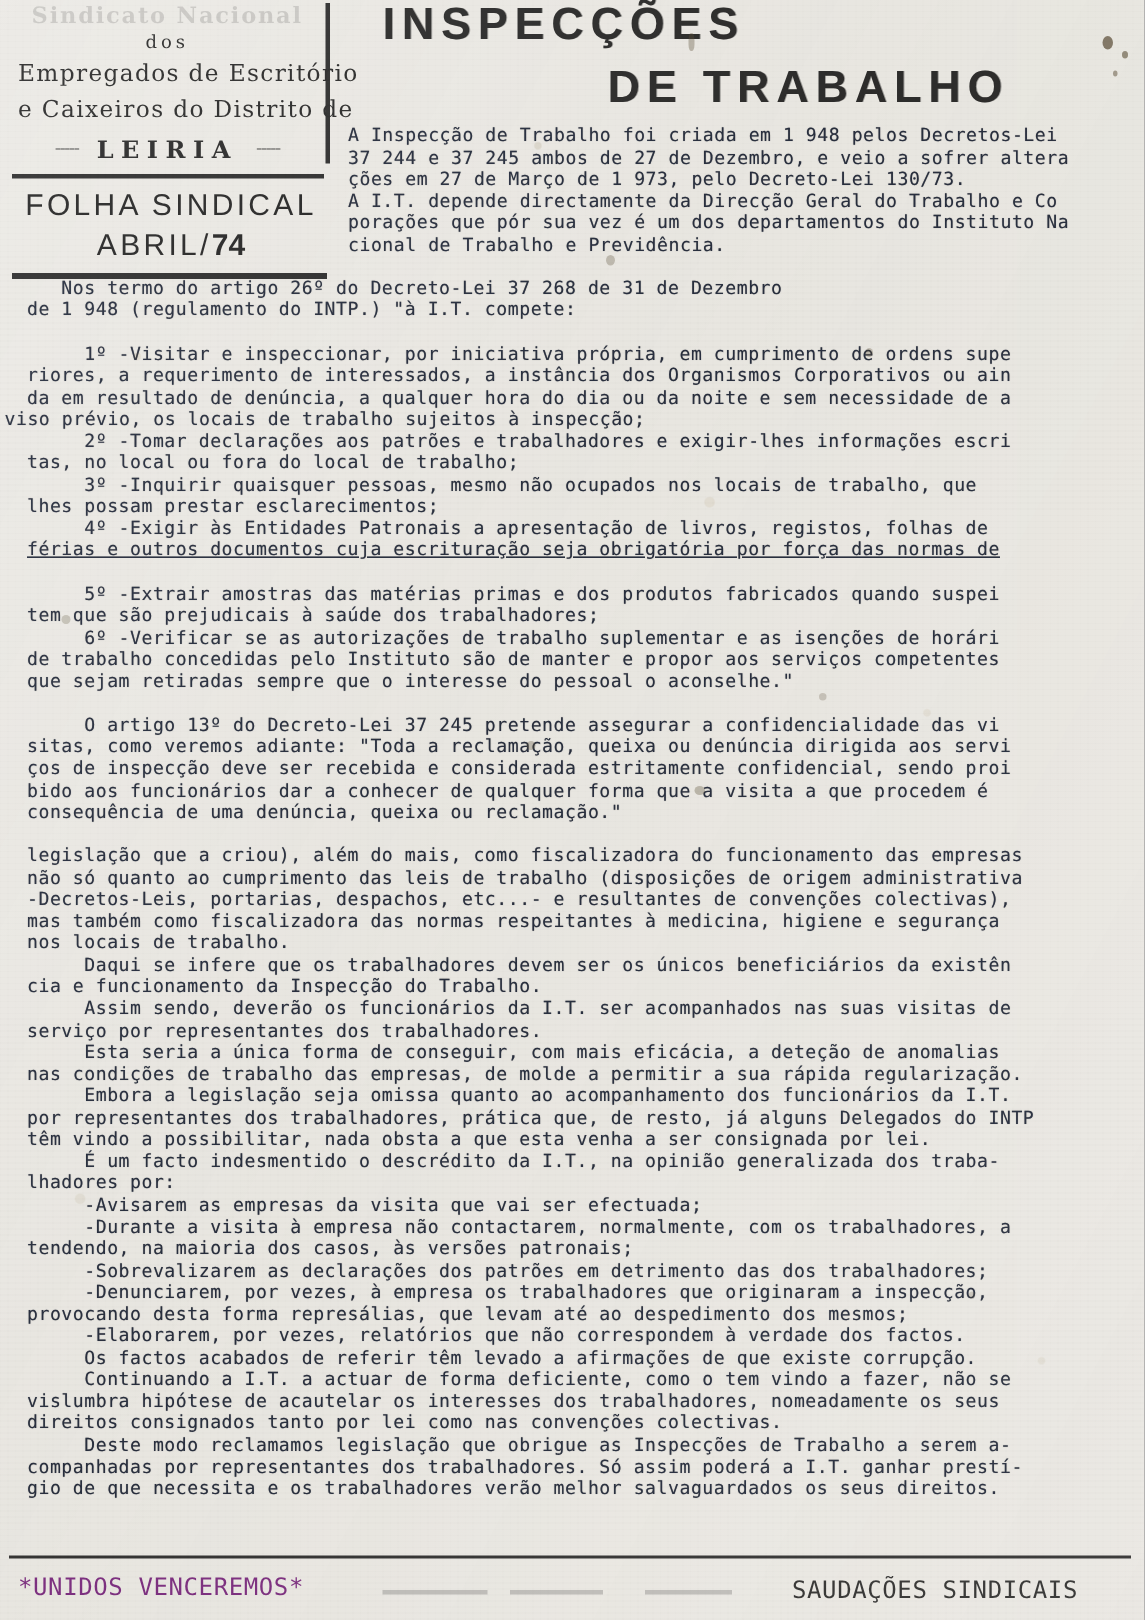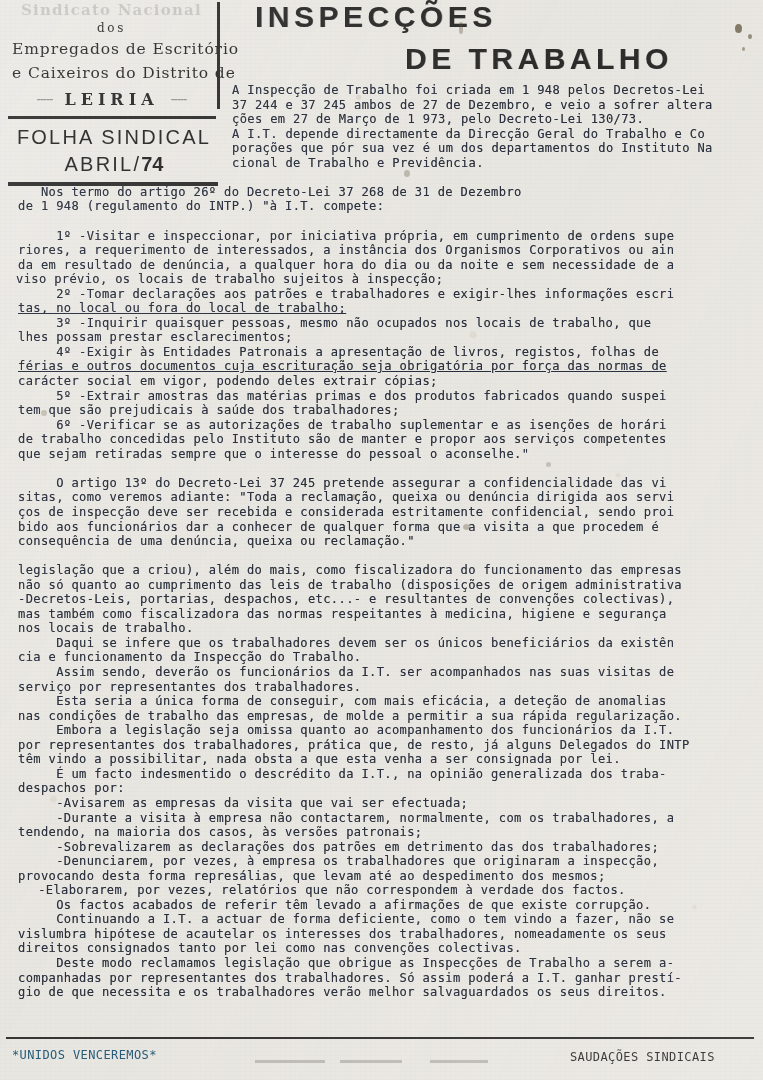--- a/index.html
+++ b/index.html
@@ -186,37 +186,36 @@
     width: 748px;
     height: 2px;
     background: #1e1e1e;
     z-index: 22;
   }
   .foot-left {
     position: absolute;
     left: 12px;
     top: 1048px;
     font-family: "DejaVu Sans Mono", monospace;
-    font-size: 12px;
+    font-size: 16px;
     letter-spacing: .4px;
-    color: #0c4a6e;
+    color: #701a75;
     white-space: pre;
     z-index: 22;
   }
   .foot-right {
     position: absolute;
     left: 528px;
     top: 1050px;
     font-family: "DejaVu Sans Mono", monospace;
-    font-size: 12px;
+    font-size: 16px;
     letter-spacing: .4px;
     color: #1d1d1d;
     white-space: pre;
     z-index: 22;
-    margin-left: 42px;
   }
   .foot-smudge {
     position: absolute;
     top: 1060px;
     height: 3px;
     background: rgba(60,60,60,.28);
     z-index: 21;
   }
 </style>
 </head>
@@ -250,28 +249,27 @@
       <div class="tline" style="top: 98.55px; left: 232px;">37 244 e 37 245 ambos de 27 de Dezembro, e veio a sofrer altera</div>
       <div class="tline" style="top: 113.1px; left: 232px;">ções em 27 de Março de 1 973, pelo Decreto-Lei 130/73.</div>
       <div class="tline" style="top: 127.65px; left: 232px;">A I.T. depende directamente da Direcção Geral do Trabalho e Co</div>
       <div class="tline" style="top: 142.2px; left: 232px;">porações que pór sua vez é um dos departamentos do Instituto Na</div>
       <div class="tline" style="top: 156.75px; left: 232px;">cional de Trabalho e Previdência.</div>
       <div class="tline" style="top: 185.85px; left: 18px;">   Nos termo do artigo 26º do Decreto-Lei 37 268 de 31 de Dezembro</div>
       <div class="tline" style="top: 200.4px; left: 18px;">de 1 948 (regulamento do INTP.) "à I.T. compete:</div>
       <div class="tline" style="top: 229.5px; left: 18px;">     1º -Visitar e inspeccionar, por iniciativa própria, em cumprimento de ordens supe</div>
       <div class="tline" style="top: 244.05px; left: 18px;">riores, a requerimento de interessados, a instância dos Organismos Corporativos ou ain</div>
       <div class="tline" style="top: 258.6px; left: 18px;">da em resultado de denúncia, a qualquer hora do dia ou da noite e sem necessidade de a</div>
-      <div class="tline" style="top: 273.15px; left: 16px;">viso prévio, os locais de trabalho sujeitos à inspecção;</div>
+      <div class="tline" style="top: 273.15px; left: 3px;">viso prévio, os locais de trabalho sujeitos à inspecção;</div>
       <div class="tline" style="top: 287.7px; left: 18px;">     2º -Tomar declarações aos patrões e trabalhadores e exigir-lhes informações escri</div>
-      <div class="tline" style="top: 302.25px; left: 18px; text-decoration: underline;">tas, no local ou fora do local de trabalho;</div>
+      <div class="tline" style="top: 302.25px; left: 18px;">tas, no local ou fora do local de trabalho;</div>
       <div class="tline" style="top: 316.8px; left: 18px;">     3º -Inquirir quaisquer pessoas, mesmo não ocupados nos locais de trabalho, que</div>
       <div class="tline" style="top: 331.35px; left: 18px;">lhes possam prestar esclarecimentos;</div>
       <div class="tline" style="top: 345.9px; left: 18px;">     4º -Exigir às Entidades Patronais a apresentação de livros, registos, folhas de</div>
       <div class="tline" style="top: 360.45px; left: 18px; text-decoration: underline;">férias e outros documentos cuja escrituração seja obrigatória por força das normas de</div>
-      <div class="tline" style="top: 375px; left: 18px;">carácter social em vigor, podendo deles extrair cópias;</div>
       <div class="tline" style="top: 389.55px; left: 18px;">     5º -Extrair amostras das matérias primas e dos produtos fabricados quando suspei</div>
       <div class="tline" style="top: 404.1px; left: 18px;">tem que são prejudicais à saúde dos trabalhadores;</div>
       <div class="tline" style="top: 418.65px; left: 18px;">     6º -Verificar se as autorizações de trabalho suplementar e as isenções de horári</div>
       <div class="tline" style="top: 433.2px; left: 18px;">de trabalho concedidas pelo Instituto são de manter e propor aos serviços competentes</div>
       <div class="tline" style="top: 447.75px; left: 18px;">que sejam retiradas sempre que o interesse do pessoal o aconselhe."</div>
       <div class="tline" style="top: 476.85px; left: 18px;">     O artigo 13º do Decreto-Lei 37 245 pretende assegurar a confidencialidade das vi</div>
       <div class="tline" style="top: 491.4px; left: 18px;">sitas, como veremos adiante: "Toda a reclamação, queixa ou denúncia dirigida aos servi</div>
       <div class="tline" style="top: 505.95px; left: 18px;">ços de inspecção deve ser recebida e considerada estritamente confidencial, sendo proi</div>
       <div class="tline" style="top: 520.5px; left: 18px;">bido aos funcionários dar a conhecer de qualquer forma que a visita a que procedem é</div>
       <div class="tline" style="top: 535.05px; left: 18px;">consequência de uma denúncia, queixa ou reclamação."</div>
@@ -283,28 +281,28 @@
       <div class="tline" style="top: 636.9px; left: 18px;">     Daqui se infere que os trabalhadores devem ser os únicos beneficiários da existên</div>
       <div class="tline" style="top: 651.45px; left: 18px;">cia e funcionamento da Inspecção do Trabalho.</div>
       <div class="tline" style="top: 666px; left: 18px;">     Assim sendo, deverão os funcionários da I.T. ser acompanhados nas suas visitas de</div>
       <div class="tline" style="top: 680.55px; left: 18px;">serviço por representantes dos trabalhadores.</div>
       <div class="tline" style="top: 695.1px; left: 18px;">     Esta seria a única forma de conseguir, com mais eficácia, a deteção de anomalias</div>
       <div class="tline" style="top: 709.65px; left: 18px;">nas condições de trabalho das empresas, de molde a permitir a sua rápida regularização.</div>
       <div class="tline" style="top: 724.2px; left: 18px;">     Embora a legislação seja omissa quanto ao acompanhamento dos funcionários da I.T.</div>
       <div class="tline" style="top: 738.75px; left: 18px;">por representantes dos trabalhadores, prática que, de resto, já alguns Delegados do INTP</div>
       <div class="tline" style="top: 753.3px; left: 18px;">têm vindo a possibilitar, nada obsta a que esta venha a ser consignada por lei.</div>
       <div class="tline" style="top: 767.85px; left: 18px;">     É um facto indesmentido o descrédito da I.T., na opinião generalizada dos traba-</div>
-      <div class="tline" style="top: 782.4px; left: 18px;">despachos por:</div>
+      <div class="tline" style="top: 782.4px; left: 18px;">lhadores por:</div>
       <div class="tline" style="top: 796.95px; left: 18px;">     -Avisarem as empresas da visita que vai ser efectuada;</div>
       <div class="tline" style="top: 811.5px; left: 18px;">     -Durante a visita à empresa não contactarem, normalmente, com os trabalhadores, a</div>
       <div class="tline" style="top: 826.05px; left: 18px;">tendendo, na maioria dos casos, às versões patronais;</div>
       <div class="tline" style="top: 840.6px; left: 18px;">     -Sobrevalizarem as declarações dos patrões em detrimento das dos trabalhadores;</div>
       <div class="tline" style="top: 855.15px; left: 18px;">     -Denunciarem, por vezes, à empresa os trabalhadores que originaram a inspecção,</div>
       <div class="tline" style="top: 869.7px; left: 18px;">provocando desta forma represálias, que levam até ao despedimento dos mesmos;</div>
-      <div class="tline" style="top: 884.25px; left: 0; text-align: center;">     -Elaborarem, por vezes, relatórios que não correspondem à verdade dos factos.</div>
+      <div class="tline" style="top: 884.25px; left: 18px; text-align: center;">     -Elaborarem, por vezes, relatórios que não correspondem à verdade dos factos.</div>
       <div class="tline" style="top: 898.8px; left: 18px;">     Os factos acabados de referir têm levado a afirmações de que existe corrupção.</div>
       <div class="tline" style="top: 913.35px; left: 18px;">     Continuando a I.T. a actuar de forma deficiente, como o tem vindo a fazer, não se</div>
       <div class="tline" style="top: 927.9px; left: 18px;">vislumbra hipótese de acautelar os interesses dos trabalhadores, nomeadamente os seus</div>
       <div class="tline" style="top: 942.45px; left: 18px;">direitos consignados tanto por lei como nas convenções colectivas.</div>
       <div class="tline" style="top: 957px; left: 18px;">     Deste modo reclamamos legislação que obrigue as Inspecções de Trabalho a serem a-</div>
       <div class="tline" style="top: 986.1px; left: 18px;">gio de que necessita e os trabalhadores verão melhor salvaguardados os seus direitos.</div>
       <div class="tline" style="top: 971.55px; left: 18px;">companhadas por representantes dos trabalhadores. Só assim poderá a I.T. ganhar prestí-</div>
     </div>
 
   <div class="foot-rule"></div>

